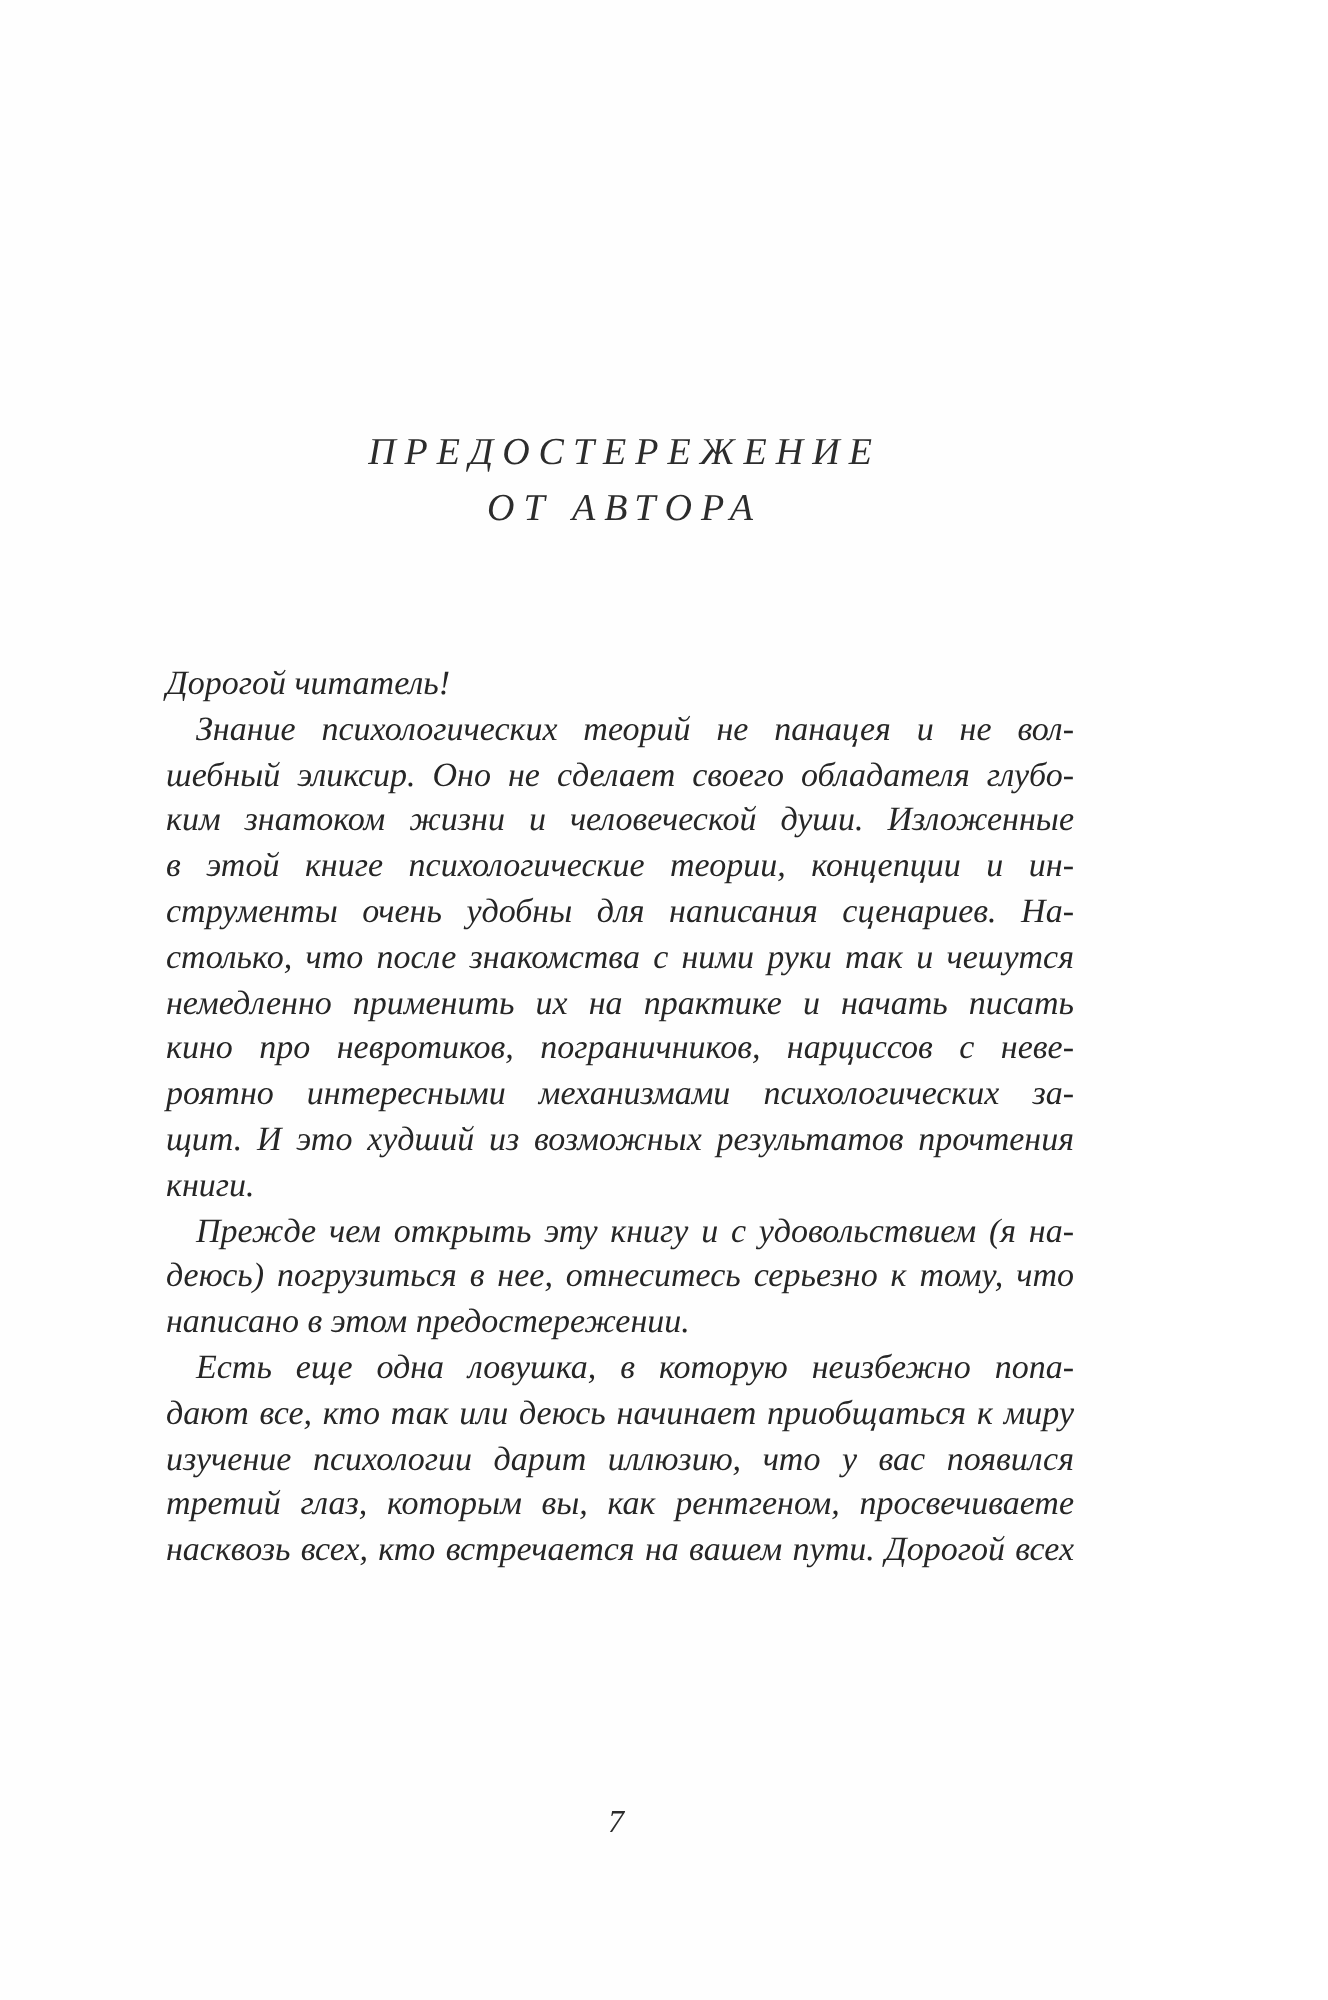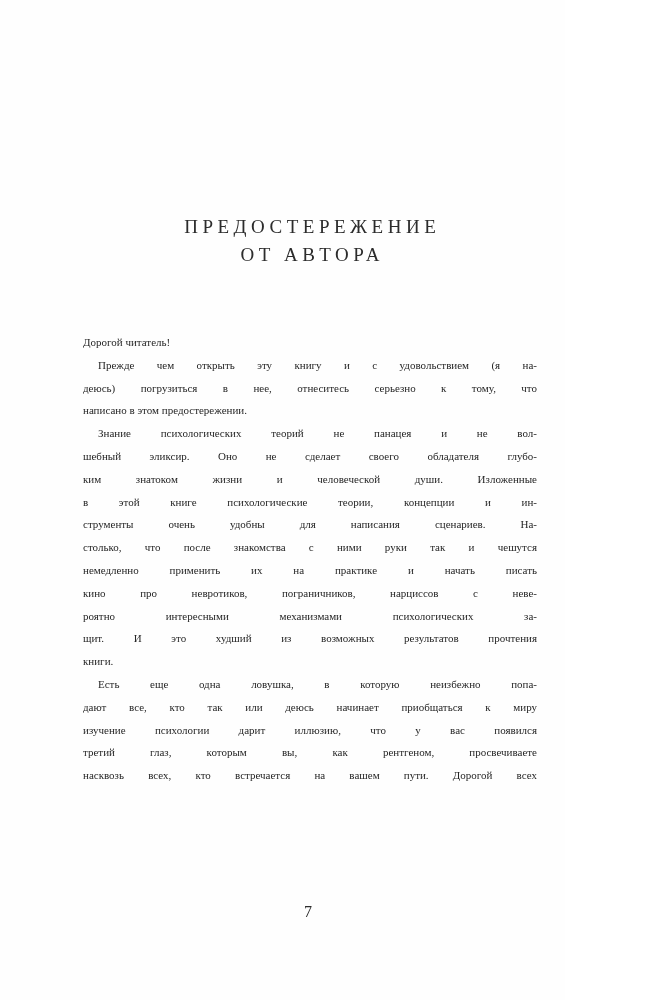--- a/index.html
+++ b/index.html
@@ -6,20 +6,21 @@
     margin: 0;
     padding: 0;
   }
   .page {
     position: relative;
     width: 565px;
     height: 1000px;
     background: #fefefe;
     font-family: "Liberation Serif", "DejaVu Serif", serif;
     overflow: hidden;
+    font-style: italic;
   }
   .chapter-title {
     position: absolute;
     top: 213px;
     left: 83px;
     width: 454px;
     text-align: center;
     color: #2c2c2c;
     font-size: 19px;
     line-height: 28px;
@@ -29,21 +30,21 @@
     letter-spacing: 4.5px;
     text-indent: 4.5px; 
     white-space: nowrap;
   }
   .body-text {
     position: absolute;
     top: 331px;
     left: 83px;
     width: 454px;
     color: #262626;
-    font-size: 11px;
+    font-size: 17px;
     line-height: 22.8px;
   }
   .paragraph {
     margin: 0;
     padding: 0;
   }
   .line {
     text-align: justify;
     text-align-last: justify;
     white-space: normal;
@@ -74,36 +75,36 @@
     <div class="title-line">ПРЕДОСТЕРЕЖЕНИЕ</div>
     <div class="title-line">ОТ АВТОРА</div>
   </div>
 
   <div class="body-text" style="color: rgb(38, 38, 38);">
 
   <div class="paragraph">
         <div class="line last">Дорогой читатель!</div>
       </div>
       <div class="paragraph">
-        <div class="line indent">Прежде чем открыть эту книгу и с удовольствием (я на-</div>
-        <div class="line">деюсь) погрузиться в нее, отнеситесь серьезно к тому, что</div>
-        <div class="line last">написано в этом предостережении.</div>
-      </div>
-      <div class="paragraph">
         <div class="line indent">Знание психологических теорий не панацея и не вол-</div>
         <div class="line">шебный эликсир. Оно не сделает своего обладателя глубо-</div>
         <div class="line">ким знатоком жизни и человеческой души. Изложенные</div>
         <div class="line">в этой книге психологические теории, концепции и ин-</div>
         <div class="line">струменты очень удобны для написания сценариев. На-</div>
         <div class="line">столько, что после знакомства с ними руки так и чешутся</div>
         <div class="line">немедленно применить их на практике и начать писать</div>
         <div class="line">кино про невротиков, пограничников, нарциссов с неве-</div>
         <div class="line">роятно интересными механизмами психологических за-</div>
         <div class="line">щит. И это худший из возможных результатов прочтения</div>
         <div class="line last">книги.</div>
+      </div>
+      <div class="paragraph">
+        <div class="line indent">Прежде чем открыть эту книгу и с удовольствием (я на-</div>
+        <div class="line">деюсь) погрузиться в нее, отнеситесь серьезно к тому, что</div>
+        <div class="line last">написано в этом предостережении.</div>
       </div>
       <div class="paragraph">
         <div class="line indent">Есть еще одна ловушка, в которую неизбежно попа-</div>
         <div class="line">дают все, кто так или деюсь начинает приобщаться к миру</div>
         <div class="line">изучение психологии дарит иллюзию, что у вас появился</div>
         <div class="line">третий глаз, которым вы, как рентгеном, просвечиваете</div>
         <div class="line">насквозь всех, кто встречается на вашем пути. Дорогой всех</div>
       </div>
     </div>
 

